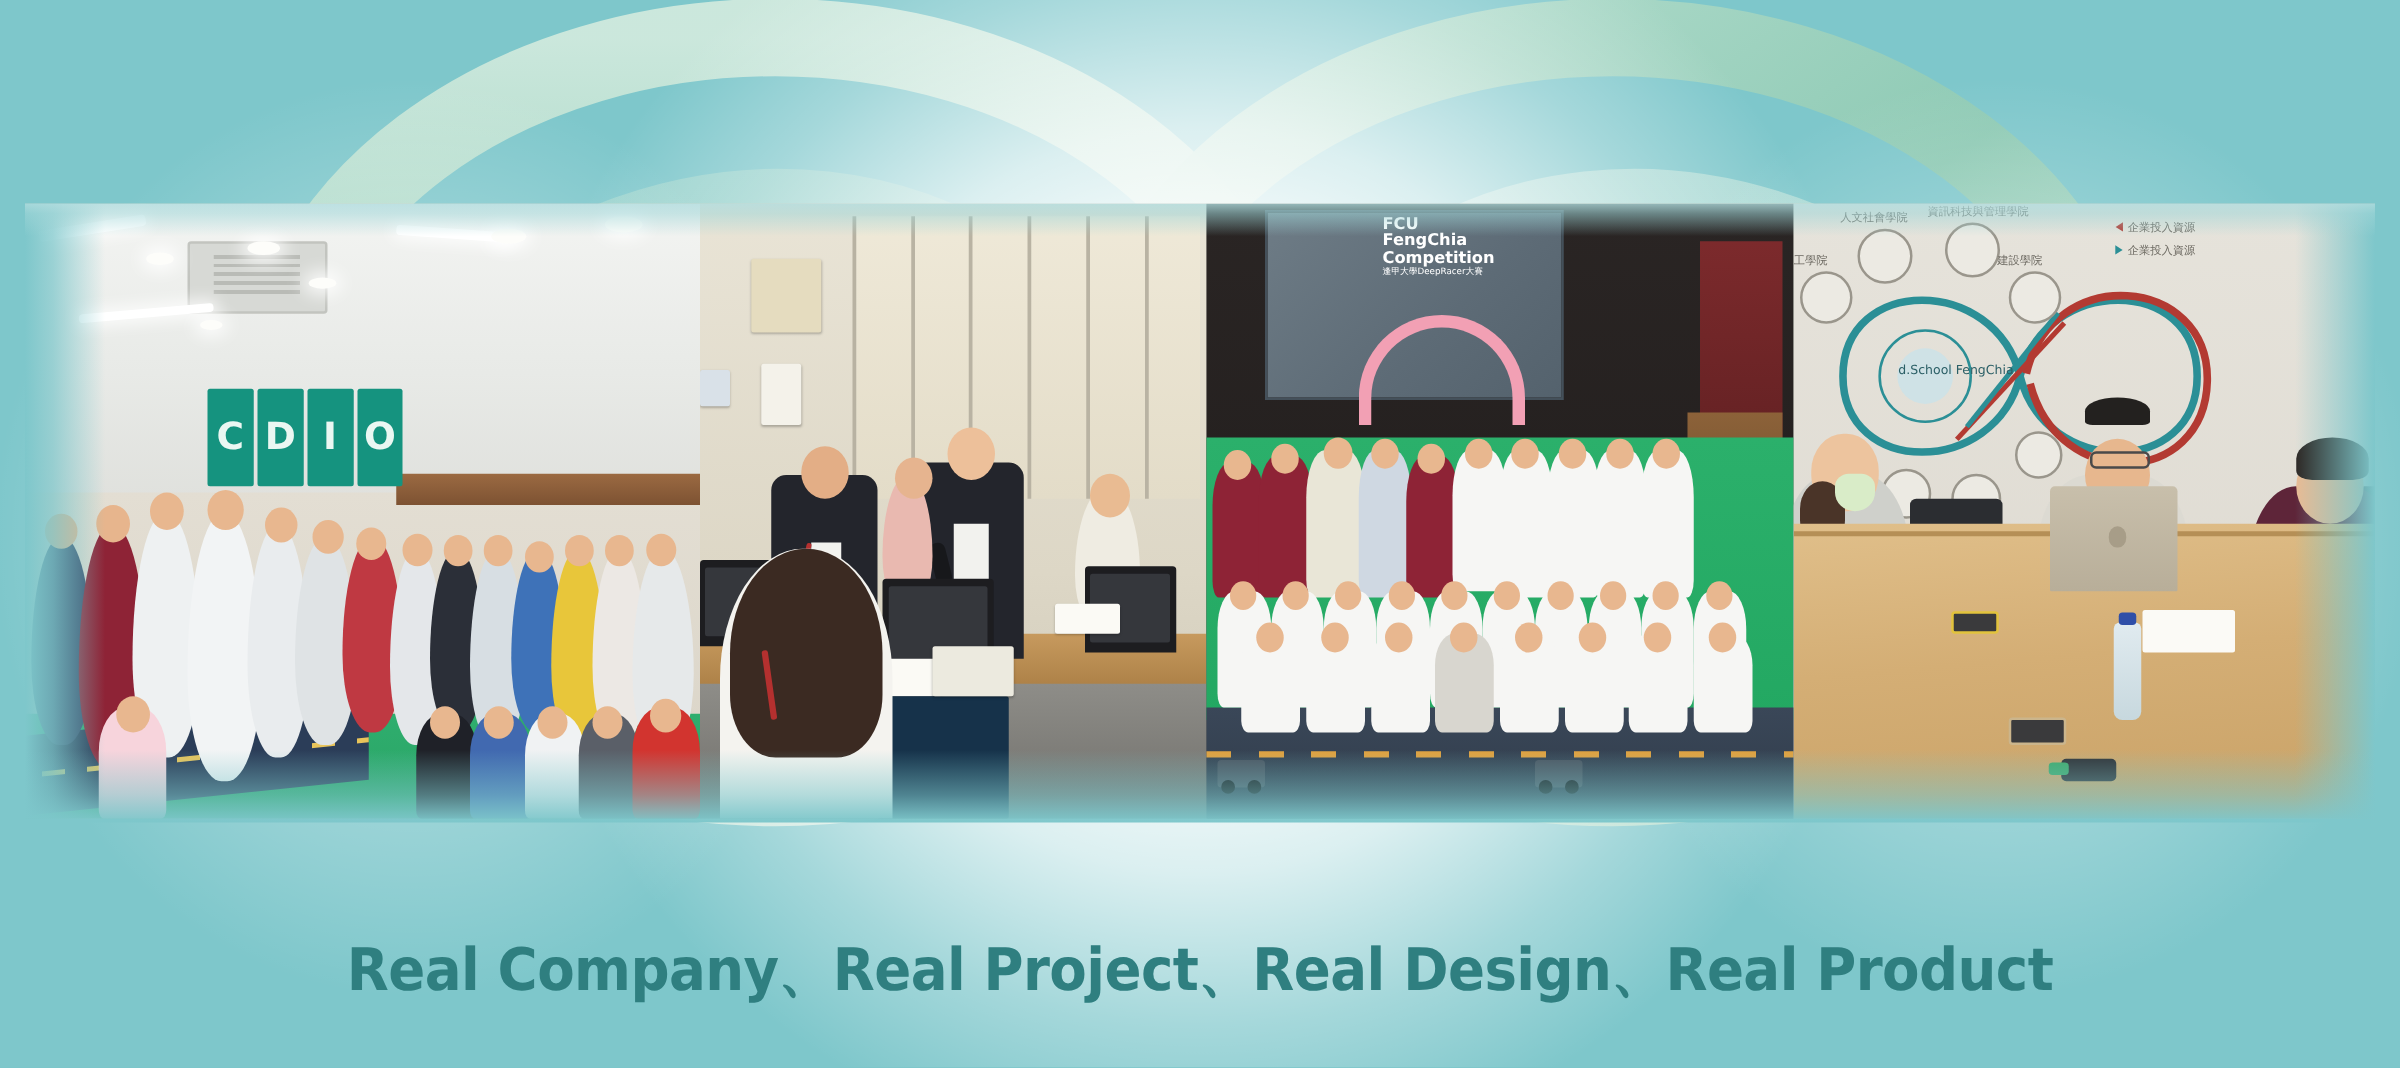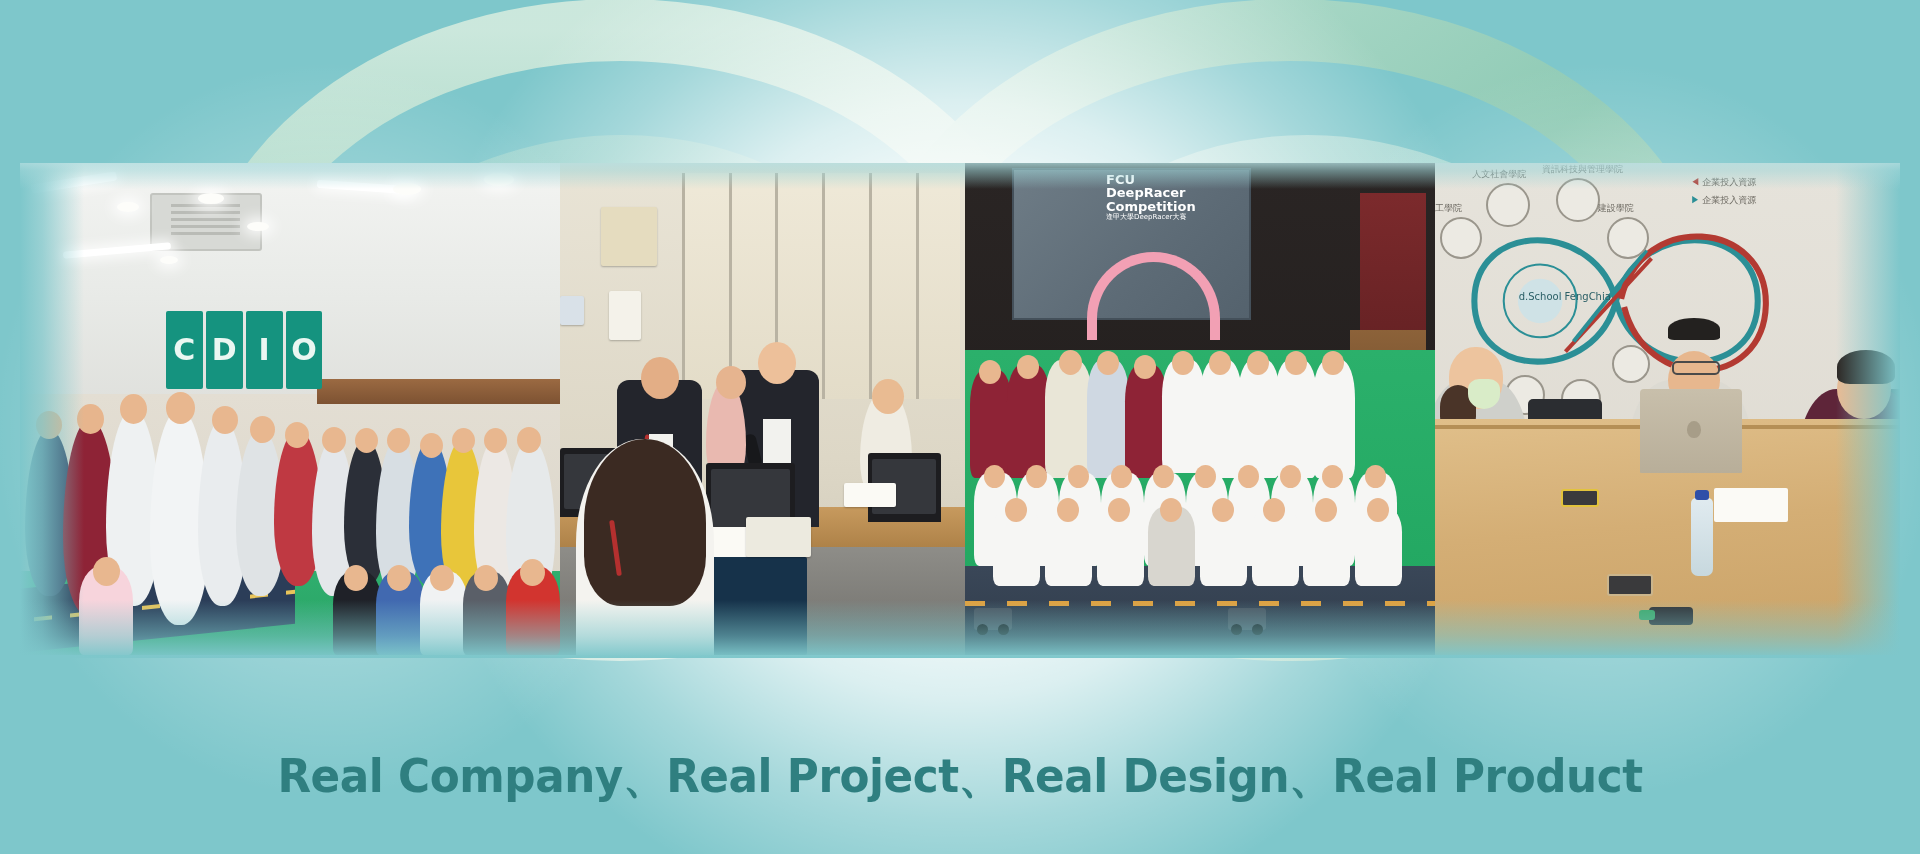--- a/index.html
+++ b/index.html
@@ -376,21 +376,21 @@
     <span class="ph-label">Students in suits presenting with a microphone at a table with laptops</span>
   </div>
 
   <div class="photo" style="width:470px">
     <div class="scene">
       <div class="p3-wall"></div>
       <div class="p3-proj"></div>
       <div class="p3-arc"></div>
       <div class="p3-ptxt" style="font-size:13px">
         <span>FCU</span>
-        <span>DeepRacer</span>
+        <span>FengChia</span>
         <span>Competition</span>
         <span style="font-size:7px;font-weight:normal">逢甲大學DeepRacer大賽</span>
       </div>
       <div class="p3-curt"></div>
       <div class="p3-cab"></div>
       <div class="p3-green"></div>
       <div class="p3-floor"></div>
       <div class="p3-dash"></div>
       <div class="p3-car" style="left:56%"></div>
       <div class="p3-car" style="left:2%"></div>

